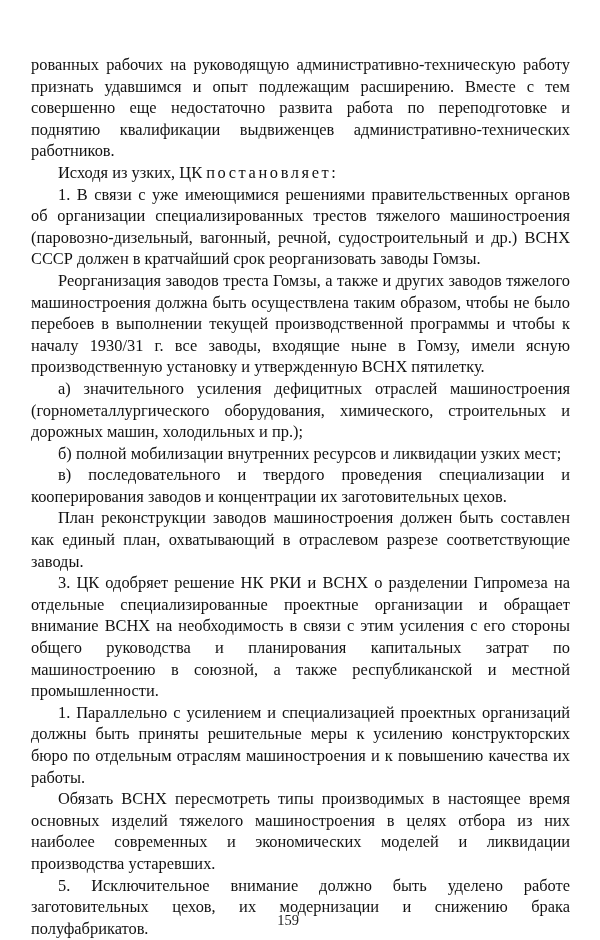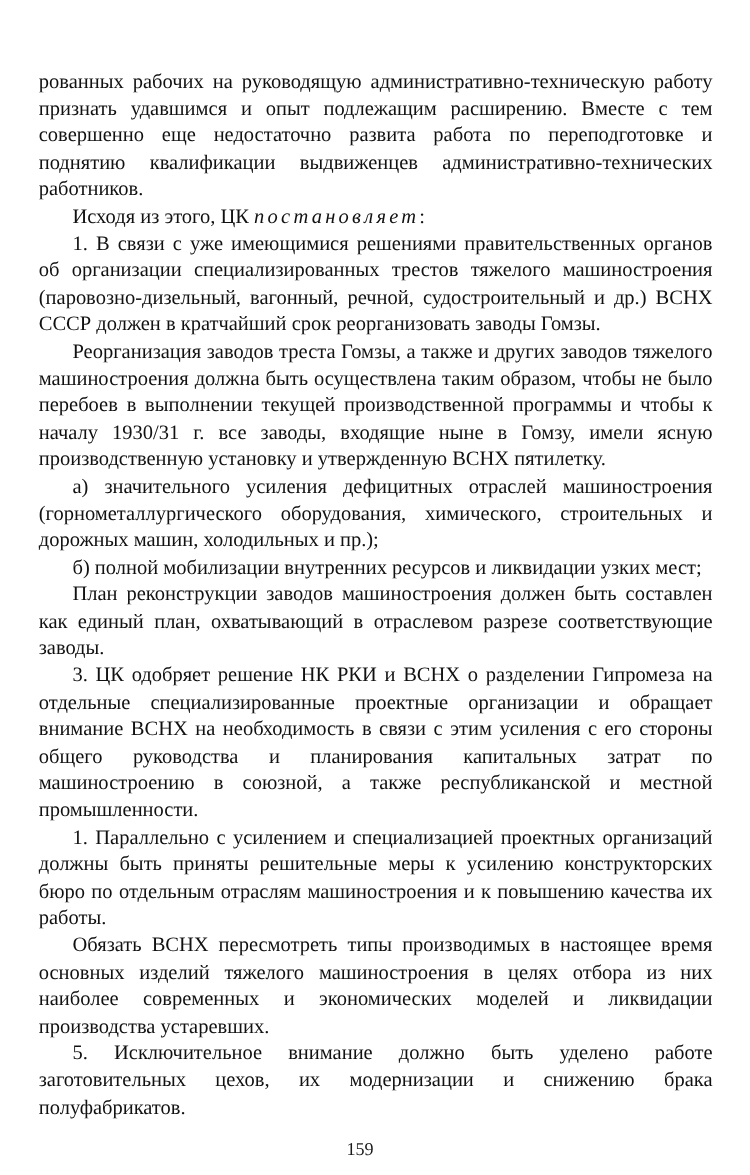--- a/index.html
+++ b/index.html
@@ -34,21 +34,20 @@
     text-align: justify;
     text-align-last: left;
     hyphens: none;
   }
   .para.cont {
     text-indent: 0;
     margin-top: 28px;
   }
   .spaced {
     letter-spacing: 2.6px;
-    font-style: italic;
   }
   .pagenum {
     position: absolute;
     left: 0;
     top: 912px;
     width: 576px;
     text-align: center;
     font-family: "Liberation Serif", "DejaVu Serif", serif;
     font-size: 14.5px;
     color: #1a1a1a;
@@ -56,31 +55,32 @@
 </style>
 </head>
 <body>
 
 <div class="page">
 
   <div class="textblock">
 
     <p class="para cont">рованных рабочих на руководящую административно-техническую работу признать удавшимся и опыт подлежащим расширению. Вместе с тем совершенно еще недостаточно развита работа по переподготовке и поднятию квалификации выдвиженцев административно-технических работников.</p>
 
-    <p class="para"><span>Исходя из этого, ЦК </span><span class="spaced">постановляет</span><span>:</span></p>
+    <p class="para"><span>Исходя из узких, ЦК </span><span class="spaced">постановляет</span><span>:</span></p>
 
     <p class="para">1. В связи с уже имеющимися решениями правительственных органов об организации специализированных трестов тяжелого машиностроения (паровозно-дизельный, вагонный, речной, судостроительный и др.) ВСНХ СССР должен в кратчайший срок реорганизовать заводы Гомзы.</p>
 
     <p class="para">Реорганизация заводов треста Гомзы, а также и других заводов тяжелого машиностроения должна быть осуществлена таким образом, чтобы не было перебоев в выполнении текущей производственной программы и чтобы к началу 1930/31 г. все заводы, входящие ныне в Гомзу, имели ясную производственную установку и утвержденную ВСНХ пятилетку.</p>
 
 
     <p class="para">а) значительного усиления дефицитных отраслей машиностроения (горнометаллургического оборудования, химического, строительных и дорожных машин, холодильных и пр.);</p>
 
     <p class="para">б) полной мобилизации внутренних ресурсов и ликвидации узких мест;</p>
 
+    <p class="para">в) последовательного и твердого проведения специализации и кооперирования заводов и концентрации их заготовительных цехов.</p>
 
     <p class="para">План реконструкции заводов машиностроения должен быть составлен как единый план, охватывающий в отраслевом разрезе соответствующие заводы.</p>
 
     <p class="para">3. ЦК одобряет решение НК РКИ и ВСНХ о разделении Гипромеза на отдельные специализированные проектные организации и обращает внимание ВСНХ на необходимость в связи с этим усиления с его стороны общего руководства и планирования капитальных затрат по машиностроению в союзной, а также республиканской и местной промышленности.</p>
 
     <p class="para">1. Параллельно с усилением и специализацией проектных организаций должны быть приняты решительные меры к усилению конструкторских бюро по отдельным отраслям машиностроения и к повышению качества их работы.</p>
 
     <p class="para">Обязать ВСНХ пересмотреть типы производимых в настоящее время основных изделий тяжелого машиностроения в целях отбора из них наиболее современных и экономических моделей и ликвидации производства устаревших.</p>
 
     <p class="para">5. Исключительное внимание должно быть уделено работе заготовительных цехов, их модернизации и снижению брака полуфабрикатов.</p>

